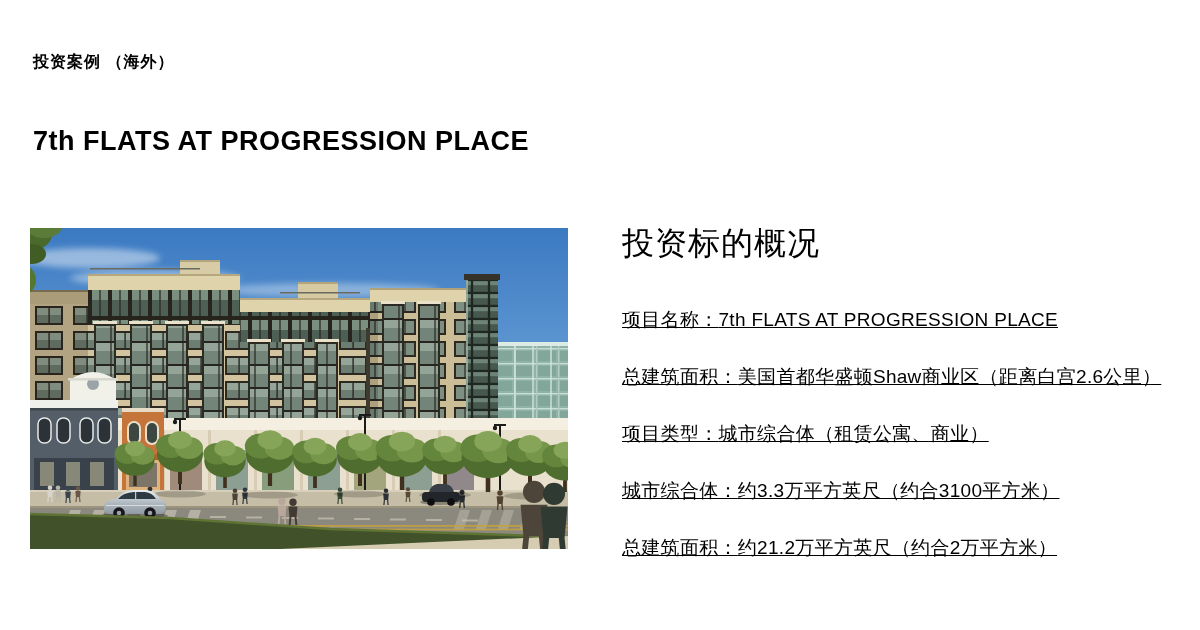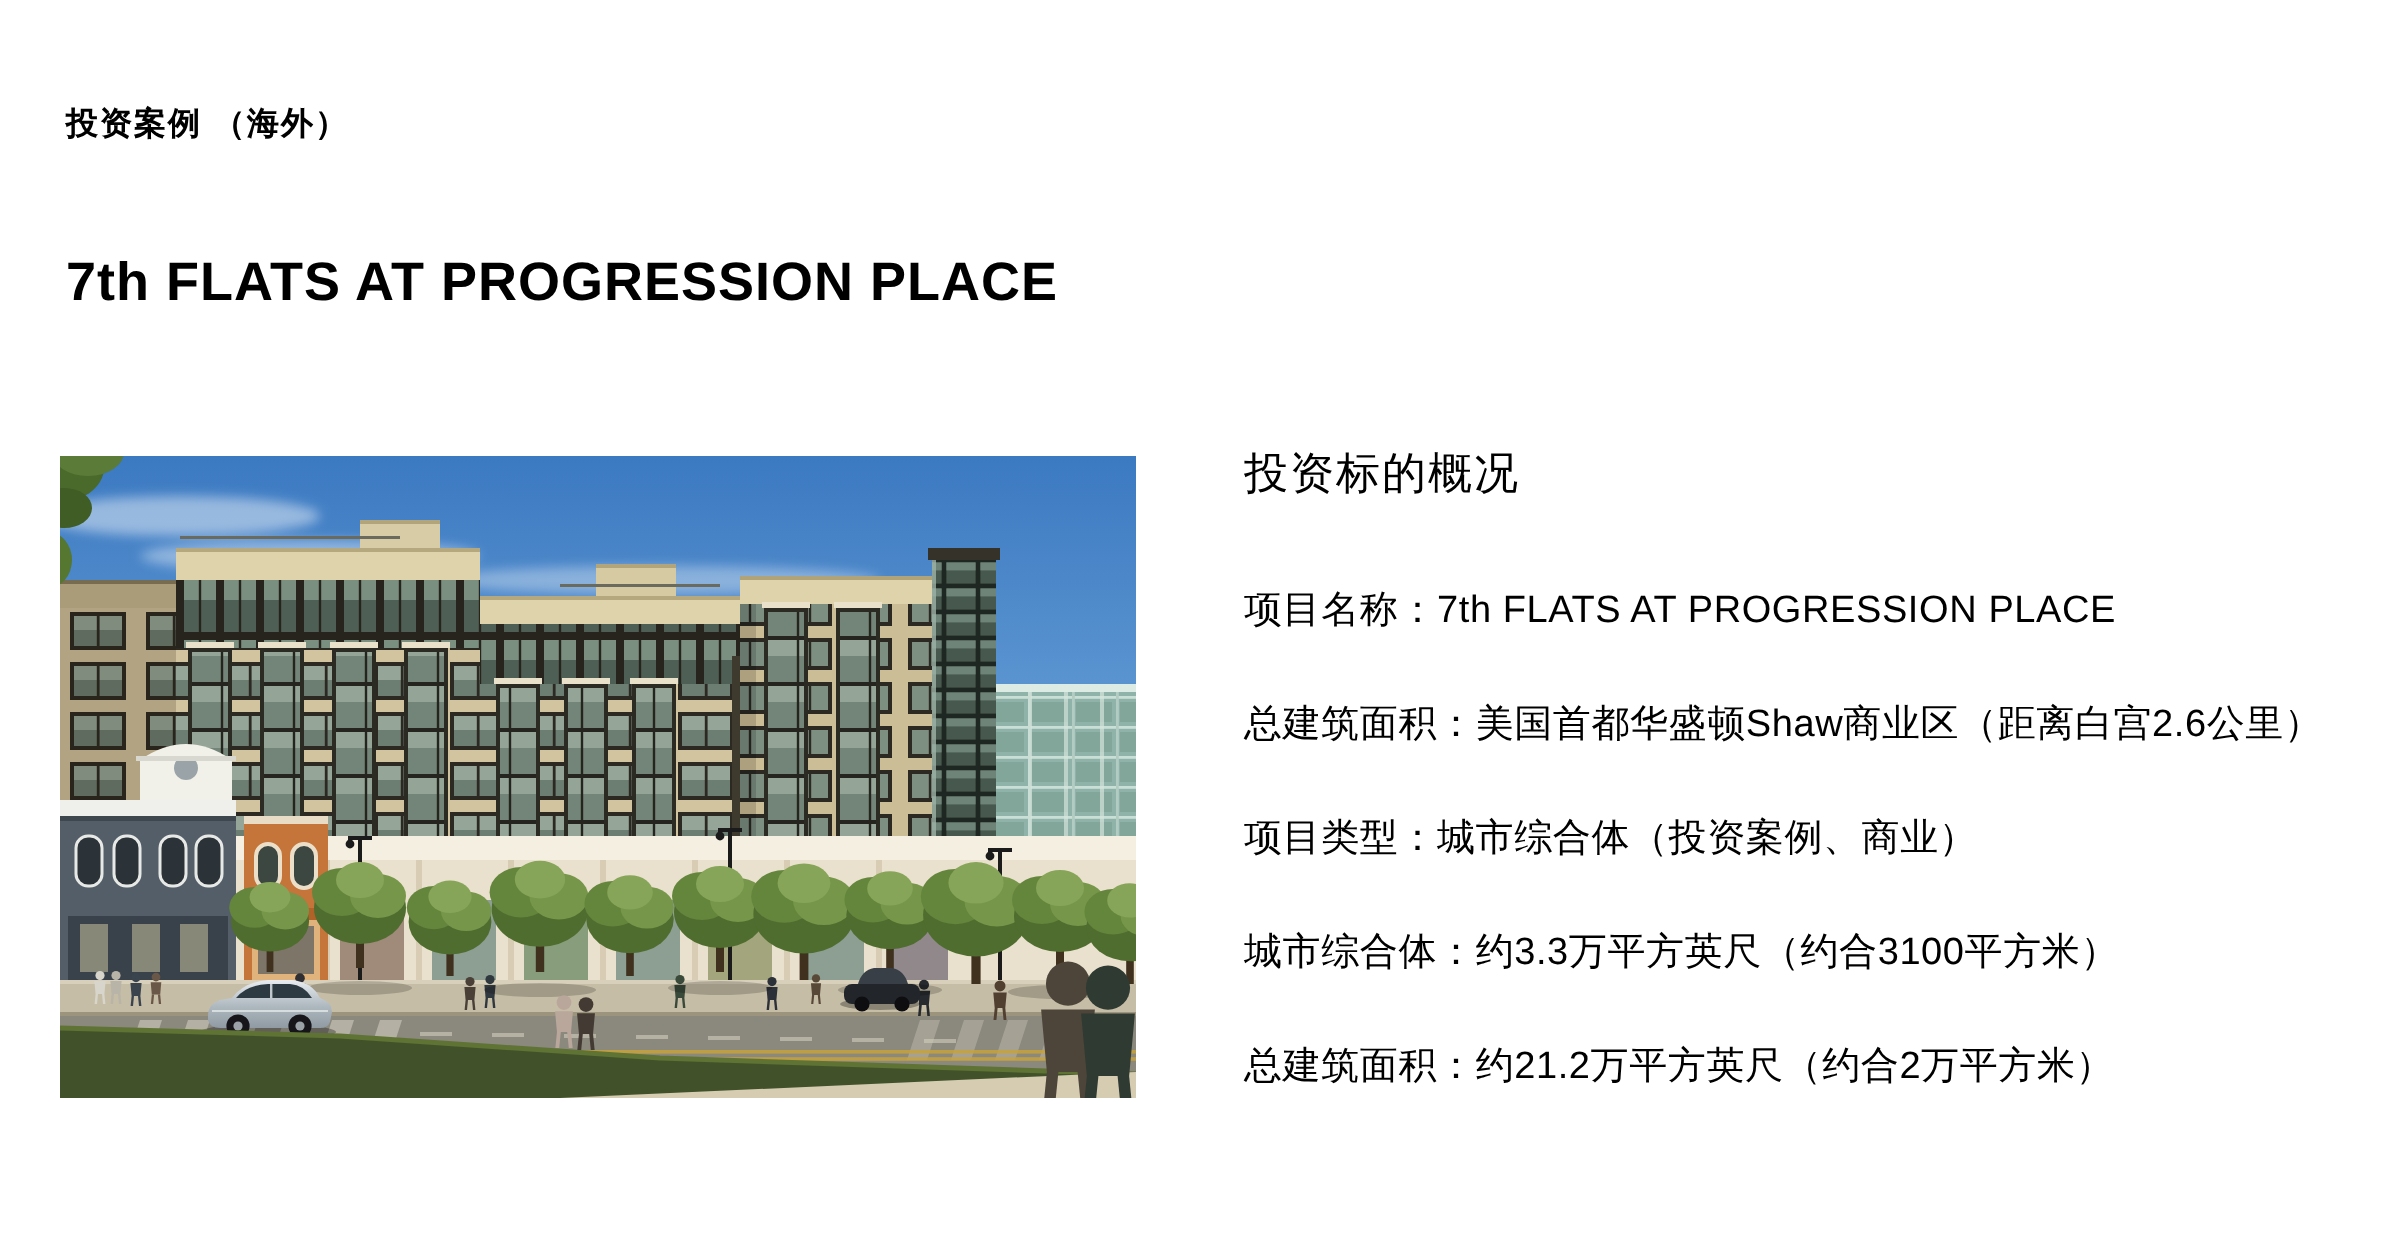--- a/index.html
+++ b/index.html
@@ -21,28 +21,28 @@
     font-size:27px; font-weight:700; line-height:38px;
     letter-spacing:.5px; white-space:nowrap;
   }
   .photo {
     position:absolute; left:30px; top:228px;
     width:538px; height:321px; overflow:hidden;
   }
   .photo svg { display:block; }
   .overview { position:absolute; left:622px; top:222px; width:560px; }
   .overview-heading {
-    font-size:22px; font-weight:400; letter-spacing:1px;
+    font-size:32px; font-weight:400; letter-spacing:1px;
     margin-bottom:44px; white-space:nowrap;
   }
   .overview-item {
     font-size:19px; font-weight:400; line-height:19px;
     margin-bottom:38px; white-space:nowrap; letter-spacing:.3px;
   }
-  .overview-item span { display:inline; }
+  .overview-item span { display:inline;text-decoration:underline; }
 </style>
 </head>
 <body>
 
 <div class="category">投资案例 （海外）</div>
 
 <div class="project-title">
   <div>7th FLATS AT PROGRESSION PLACE</div>
 </div>
 
@@ -386,21 +386,21 @@
 
 <div class="overview">
   <div class="overview-heading">投资标的概况</div>
   <div class="overview-item">
     <span>项目名称：</span><span>7th FLATS AT PROGRESSION PLACE</span>
   </div>
   <div class="overview-item">
     <span>总建筑面积：</span><span>美国首都华盛顿Shaw商业区（距离白宫2.6公里）</span>
   </div>
   <div class="overview-item">
-    <span>项目类型：</span><span>城市综合体（投资案例、商业）</span>
+    <span>项目类型：</span><span>城市综合体（租赁公寓、商业）</span>
   </div>
   <div class="overview-item">
     <span>城市综合体：</span><span>约3.3万平方英尺（约合3100平方米）</span>
   </div>
   <div class="overview-item">
     <span>总建筑面积：</span><span>约21.2万平方英尺（约合2万平方米）</span>
   </div>
 </div>
 
 </body></html>

